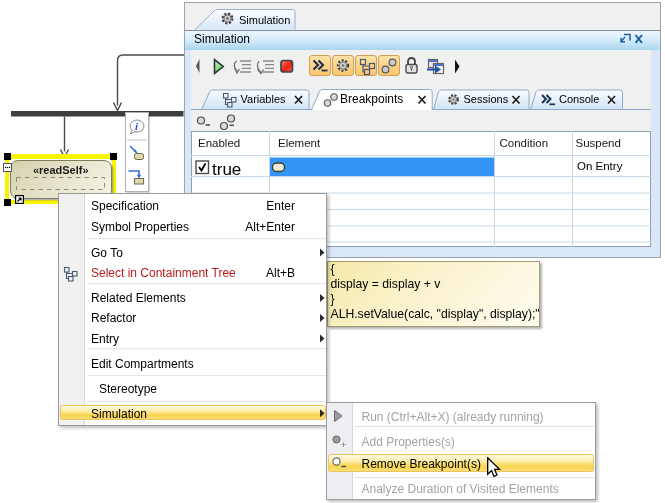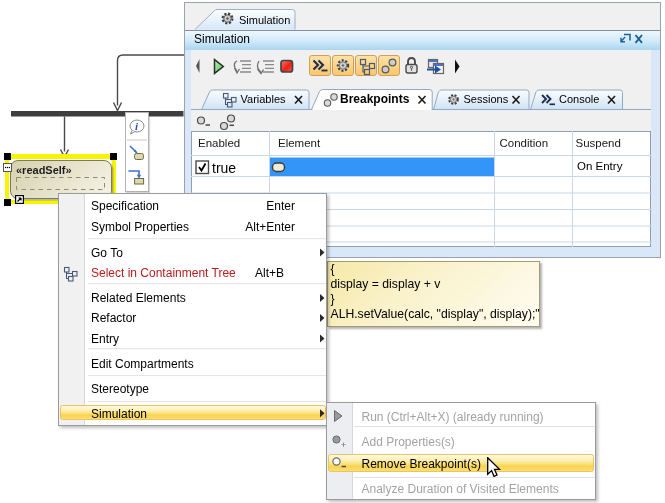--- a/index.html
+++ b/index.html
@@ -19,21 +19,21 @@
 
   <rect x="11" y="111" width="172.5" height="5.5" fill="#3e3e3e"></rect>
 
   <path d="M64.5,116.5 L64.5,151.5" fill="none" stroke="#4a4a4a" stroke-width="1.4"></path>
   <path d="M60.5,149.5 L64.5,157 L68.5,149.5" fill="none" stroke="#4a4a4a" stroke-width="1.4"></path>
 </svg>
 
 <div class="abs" style="left:5px;top:154px;width:111px;height:49.5px;background:#f8f400;border-radius:8px;z-index:2"></div>
 <div class="abs" style="left:9.3px;top:158.6px;width:103px;height:41.6px;background:#fff;border-radius:4px;z-index:2"></div>
 <div class="abs" style="left:10px;top:160.3px;width:101.5px;height:38.5px;background:linear-gradient(135deg,#d6d1ae,#f6f4e8);border:1px solid #7c7c58;border-radius:8px;z-index:3;box-shadow:1.5px 1.5px 0 rgba(120,120,120,0.55)"></div>
-<div class="abs" style="left:16px;top:164px;width:101.5px;text-align:left;font-size:11px;font-weight:bold;color:#1c1c1c;z-index:4">«readSelf»</div>
+<div class="abs" style="left:10px;top:164px;width:101.5px;text-align:center;font-size:11px;font-weight:bold;color:#1c1c1c;z-index:4">«readSelf»</div>
 <svg class="abs" style="left:16.3px;top:177.3px;z-index:4" width="89" height="13" viewBox="0 0 89 13">
   <rect x="0.5" y="0.5" width="88" height="12" fill="none" stroke="#8d8d76" stroke-width="1" stroke-dasharray="4.5,4"></rect>
 </svg>
 
 <div class="abs" style="left:3.8px;top:152.8px;width:7px;height:7px;background:#000;z-index:5"></div>
 <div class="abs" style="left:110px;top:152.8px;width:7px;height:7px;background:#000;z-index:5"></div>
 <div class="abs" style="left:3.8px;top:198.7px;width:7px;height:7px;background:#000;z-index:5"></div>
 <div class="abs" style="left:110px;top:198.7px;width:7px;height:7px;background:#000;z-index:5"></div>
 
 <svg class="abs" style="left:2.7px;top:163.3px;z-index:6" width="9" height="9" viewBox="0 0 9 9">
@@ -172,21 +172,21 @@
 
   <path d="M242.5,20.5 L247.5,2.8 Q248.5,1 250.5,1 L335.5,1 Q338,1 338,3.5 L338,20.5 Z" fill="url(#tabg)" stroke="#8fa9c7"></path>
 
   <path d="M339.5,20.5 L345,2.8 Q346,1 348,1 L429,1 Q431.5,1 431.5,3.5 L431.5,20.5 Z" fill="url(#tabg)" stroke="#8fa9c7"></path>
 
   <path d="M120.5,20.5 L128.5,2.5 Q129.5,0.5 131.5,0.5 L238.7,0.5 Q241.2,0.5 241.2,3 L241.2,20.5 Z" fill="#ffffff" stroke="#8fa9c7"></path>
   <line x1="0" y1="20.5" x2="460" y2="20.5" stroke="#8fa9c7"></line>
   <rect x="121.5" y="19.9" width="119" height="1.2" fill="#ffffff"></rect>
 </svg>
 <div class="abs" style="left:240.5px;top:93px;z-index:13;font-size:11px;color:#000">Variables</div>
-<div class="abs" style="left:340px;top:92px;z-index:13;font-size:12px;font-weight:bold;color:#000">Breakpoints</div>
+<div class="abs" style="left:340px;top:92px;z-index:13;font-size:12px;font-weight:normal;color:#000">Breakpoints</div>
 <div class="abs" style="left:463.5px;top:93px;z-index:13;font-size:11px;color:#000">Sessions</div>
 <div class="abs" style="left:559px;top:93px;z-index:13;font-size:11px;color:#000">Console</div>
 <svg class="abs" style="left:190.5px;top:88.5px;z-index:13" width="460" height="21" viewBox="0 0 460 21">
 
   <g fill="none" stroke="#4a5a74" stroke-width="1.1">
     <rect x="32.5" y="4.5" width="4.5" height="4.5"></rect>
     <rect x="40.5" y="8.5" width="4.5" height="4.5"></rect>
     <rect x="36.5" y="13.5" width="4.5" height="4.5"></rect>
     <path d="M34.5,9 L34.5,15.5 L36.5,15.5 M34.5,10.5 L40.5,10.5"></path>
   </g>
@@ -240,46 +240,46 @@
   </g>
   <rect x="79" y="26.5" width="224" height="18.5" fill="#3395f8"></rect>
   <rect x="5" y="30" width="12.5" height="12.5" fill="#fff" stroke="#4a4a4a" stroke-width="1.4"></rect>
   <path d="M8,36 L10.5,39.5 L14.5,32.5" fill="none" stroke="#000" stroke-width="1.8"></path>
   <rect x="81.5" y="32" width="12" height="8.5" rx="4" fill="#eeecd8" stroke="#3c3c28" stroke-width="1.4"></rect>
 </svg>
 <div class="abs" style="left:198px;top:137px;z-index:14;font-size:11.5px;color:#1a1a1a">Enabled</div>
 <div class="abs" style="left:278px;top:137px;z-index:14;font-size:11.5px;color:#1a1a1a">Element</div>
 <div class="abs" style="left:499.5px;top:137px;z-index:14;font-size:11.5px;color:#1a1a1a">Condition</div>
 <div class="abs" style="left:575.5px;top:137px;z-index:14;font-size:11.5px;color:#1a1a1a">Suspend</div>
-<div class="abs" style="left:212px;top:160px;z-index:14;font-size:14px;color:#000">true</div>
+<div class="abs" style="left:212px;top:160px;z-index:14;font-size:17px;color:#000">true</div>
 <div class="abs" style="left:577px;top:160px;z-index:14;font-size:11.5px;color:#000">On Entry</div>
 
 <div class="abs" style="left:326.5px;top:260.5px;width:213.5px;height:66.5px;background:linear-gradient(135deg,#f6e9a8,#faf2cc 40%,#fefcf0);border:1px solid #a39e72;box-shadow:2px 2px 2px rgba(0,0,0,0.3);z-index:20"></div>
 <div class="abs" style="left:330.5px;top:262px;z-index:21;font-size:12.2px;line-height:15px;color:#000;white-space:pre">{
 display = display + v
 }
 ALH.setValue(calc, "display", display);"</div>
 
 <div class="abs" style="left:57.5px;top:193px;width:269.5px;height:233px;background:#fff;border:1px solid #9b9b9b;box-shadow:2px 2px 3px rgba(0,0,0,0.25);z-index:30"></div>
 <div class="abs" style="left:58.5px;top:194px;width:26.5px;height:231px;background:#f1f1f1;border-right:1px solid #d8d8d8;z-index:31"></div>
 <div class="abs" style="z-index:32;left:0;top:0">
   <div class="abs" style="left:91px;top:199px;font-size:12px;color:#000">Specification</div>
   <div class="abs" style="left:91px;top:220px;font-size:12px;color:#000">Symbol Properties</div>
   <div class="abs" style="left:91px;top:245.5px;font-size:12px;color:#000">Go To</div>
   <div class="abs" style="left:91px;top:265.5px;font-size:12px;color:#b91c1c">Select in Containment Tree</div>
   <div class="abs" style="left:91px;top:291px;font-size:12px;color:#000">Related Elements</div>
   <div class="abs" style="left:91px;top:311px;font-size:12px;color:#000">Refactor</div>
   <div class="abs" style="left:91px;top:331.5px;font-size:12px;color:#000">Entry</div>
   <div class="abs" style="left:91px;top:357px;font-size:12px;color:#000">Edit Compartments</div>
-  <div class="abs" style="left:91px;top:382px;font-size:12px;color:#000">Stereotype</div>
+  <div class="abs" style="left:99px;top:382px;font-size:12px;color:#000">Stereotype</div>
   <div class="abs" style="left:60px;top:404.5px;width:265.5px;height:15.5px;background:linear-gradient(#fefae3 0%,#fdedac 38%,#f9d44e 72%,#fbdf78 100%);border:1px solid #e9c45f;border-radius:2.5px"></div>
   <div class="abs" style="left:91px;top:406.5px;font-size:12px;color:#000">Simulation</div>
   <div class="abs" style="left:244px;top:199px;width:51px;text-align:right;font-size:12px;color:#000">Enter</div>
   <div class="abs" style="left:215px;top:220px;width:80px;text-align:right;font-size:12px;color:#000">Alt+Enter</div>
-  <div class="abs" style="left:244px;top:265.5px;width:51px;text-align:center;font-size:12px;color:#000">Alt+B</div>
+  <div class="abs" style="left:244px;top:265.5px;width:51px;text-align:right;font-size:12px;color:#000">Alt+B</div>
 </div>
 <svg class="abs" style="left:57.5px;top:193px;z-index:33" width="270" height="233" viewBox="0 0 270 233">
   <g stroke="#e2e2e2" stroke-width="1">
     <line x1="30" y1="45.7" x2="268" y2="45.7"></line>
     <line x1="30" y1="90.7" x2="268" y2="90.7"></line>
     <line x1="30" y1="155.7" x2="268" y2="155.7"></line>
     <line x1="30" y1="182.6" x2="268" y2="182.6"></line>
     <line x1="30" y1="208.4" x2="268" y2="208.4"></line>
   </g>
   <g fill="#2a2a2a">

